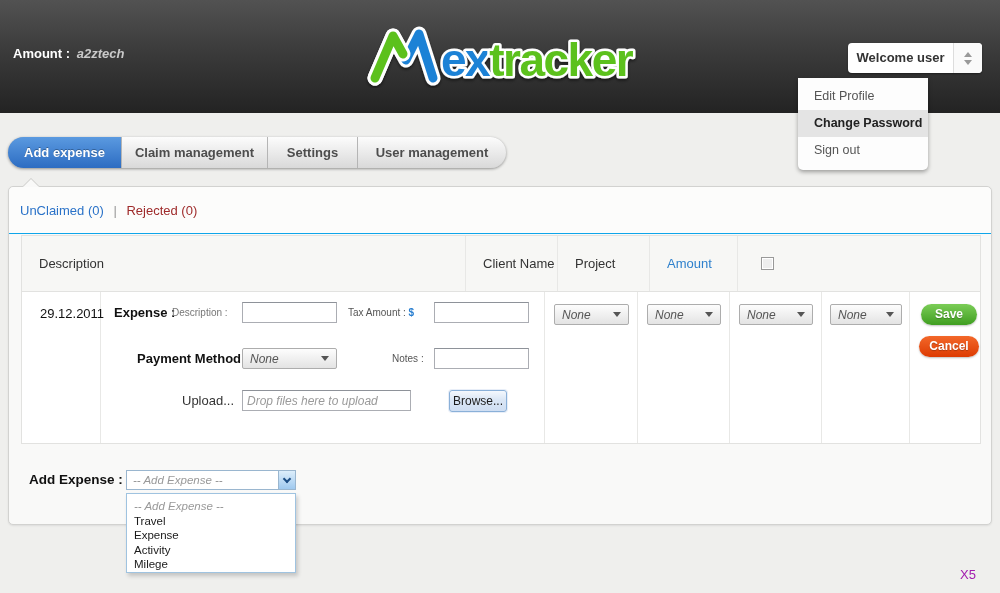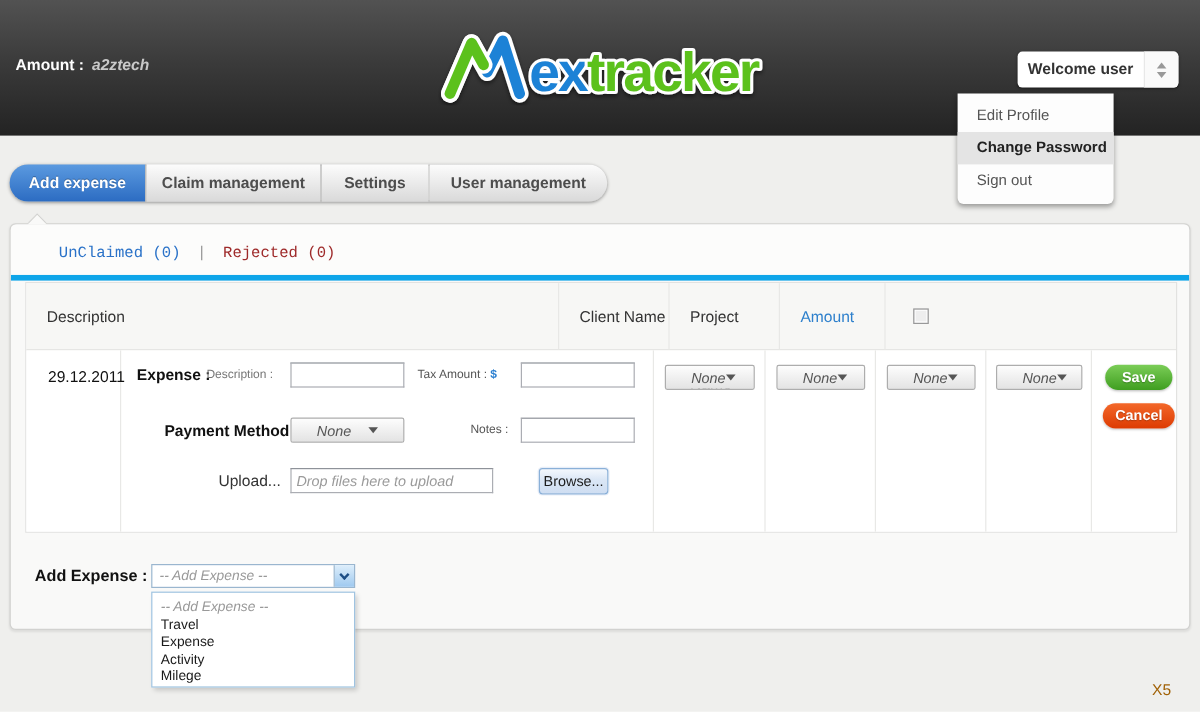--- a/index.html
+++ b/index.html
@@ -39,22 +39,22 @@
   .tab.t2 { width:90px; }
   .tab.t3 { width:149px; border-radius:0 16px 16px 0; }
 
   
   .panel { position:absolute; left:8px; top:186px; width:984px; height:339px;
     background:#f9f9f8; border:1px solid #d2d2d0; border-radius:5px; box-shadow:0 1px 2px rgba(0,0,0,.08); }
   .notch { position:absolute; left:14px; top:-8px; width:0; height:0;
     border-left:8px solid transparent; border-right:8px solid transparent;
     border-bottom:8px solid #f9f9f8; filter:drop-shadow(0 -1px 0 #c9c9c7); }
 
-  .links-row { height:47px; line-height:47px; padding-left:40px; font-size:13px;
-    background:#fcfcfb; border-bottom:5px solid #0ea5e9; border-radius:5px 5px 0 0;font-family:Liberation Mono, monospace; }
+  .links-row { height:47px; line-height:47px; padding-left:11px; font-size:13px;
+    background:#fcfcfb; border-bottom:1px solid #0ea5e9; border-radius:5px 5px 0 0; }
   .link-unclaimed { color:#2a72c8; cursor:pointer; }
   .link-sep { color:#999; margin:0 6px; }
   .link-rejected { color:#9e2a2a; cursor:pointer; }
 
   
   .grid { position:absolute; left:12px; top:48px; width:960px; border:1px solid #e2e2e0; background:#fff; }
   .grid-head { display:flex; height:56px; background:#f7f7f5; border-bottom:1px solid #e2e2e0; }
   .grid-body { display:flex; height:151px; background:#fff; }
   .col { border-right:1px solid #e8e8e6; position:relative; }
   .col:last-child { border-right:none; }
@@ -71,21 +71,21 @@
   .lab { position:absolute; font-size:10px; color:#555; line-height:22px; white-space:nowrap; }
   .lab.bold { font-weight:bold; font-size:13px; color:#111; }
   .lab.soft { color:#777; }
   .dollar { color:#2a7fd0; font-weight:bold; }
   .tin { position:absolute; height:21px; border:1px solid #abadb3; border-top-color:#8e9299;
     background:#fff; font-family:"Liberation Sans",sans-serif; font-size:12px; padding:0 4px; }
   .tin::placeholder { font-style:italic; color:#9a9a9a; }
 
   .nselect { position:absolute; height:21px; border:1px solid #adadad; border-radius:2px;
     background:linear-gradient(#fdfdfd,#e3e3e3); display:flex; align-items:center;
-    justify-content:space-between; padding:0 21px; cursor:pointer; }
+    justify-content:space-between; padding:0 7px; cursor:pointer; }
   .nselect .txt { font-style:italic; font-size:12px; color:#555; }
   .nselect .arr { width:0; height:0; border-left:4px solid transparent; border-right:4px solid transparent; border-top:5px solid #555; }
 
   .browse-btn { position:absolute; height:22px; line-height:20px; text-align:center; font-size:12px; color:#1c1c1c;
     border:1px solid #8ab0d8; border-radius:3px; background:linear-gradient(#f4f8fd,#dae6f5 45%,#cfdef2);
     box-shadow:0 0 0 1px #e8eef8; cursor:pointer; }
 
   .save-btn { position:absolute; left:11px; top:12px; width:56px; height:21px; border-radius:11px;
     background:linear-gradient(#7bcd57,#3f9e20); color:#fff; font-size:12px; font-weight:bold;
     text-align:center; line-height:21px; text-shadow:0 1px 1px rgba(0,0,0,.25);
@@ -102,21 +102,21 @@
   .addexp-select .txt { flex:1; font-size:11.5px; font-style:italic; color:#999; line-height:18px; padding-left:6px; }
   .addexp-arrow { width:17px; background:linear-gradient(#ddeefb,#9fc9ef); border-left:1px solid #9ab6cf;
     display:flex; align-items:center; justify-content:center; }
   .chev { width:6px; height:6px; border-right:2px solid #1d4e85; border-bottom:2px solid #1d4e85;
     transform:rotate(45deg); margin-top:-3px; }
   .addexp-list { position:absolute; left:117px; top:306px; width:170px; height:80px; background:#fff;
     border:1px solid #9fc3e0; box-shadow:2px 3px 4px rgba(0,0,0,.18); z-index:30; padding-top:5px; }
   .opt { height:14.5px; line-height:14.5px; padding-left:7px; font-size:11.5px; color:#1a1a1a; cursor:pointer; }
   .opt.ghost { color:#999; font-style:italic; }
 
-  .watermark { position:absolute; right:24px; bottom:11px; font-size:13px; color:#a16207; }
+  .watermark { position:absolute; right:24px; bottom:11px; font-size:13px; color:#a21caf; }
 </style>
 </head>
 <body>
 
 <div class="app-header">
   <div class="company">
     <span class="lbl">Amount :</span>
     <span class="val">a2ztech</span>
   </div>
 

